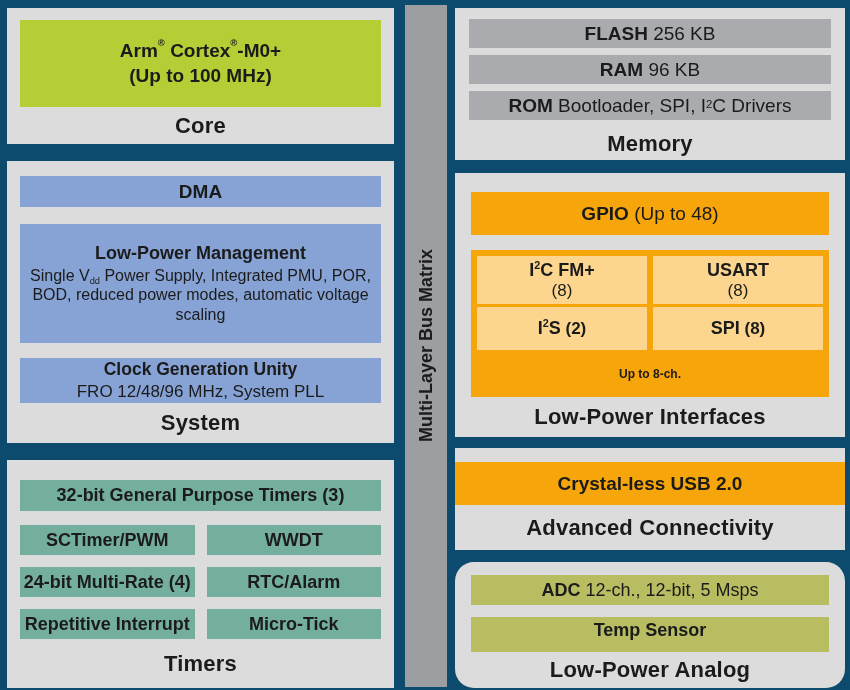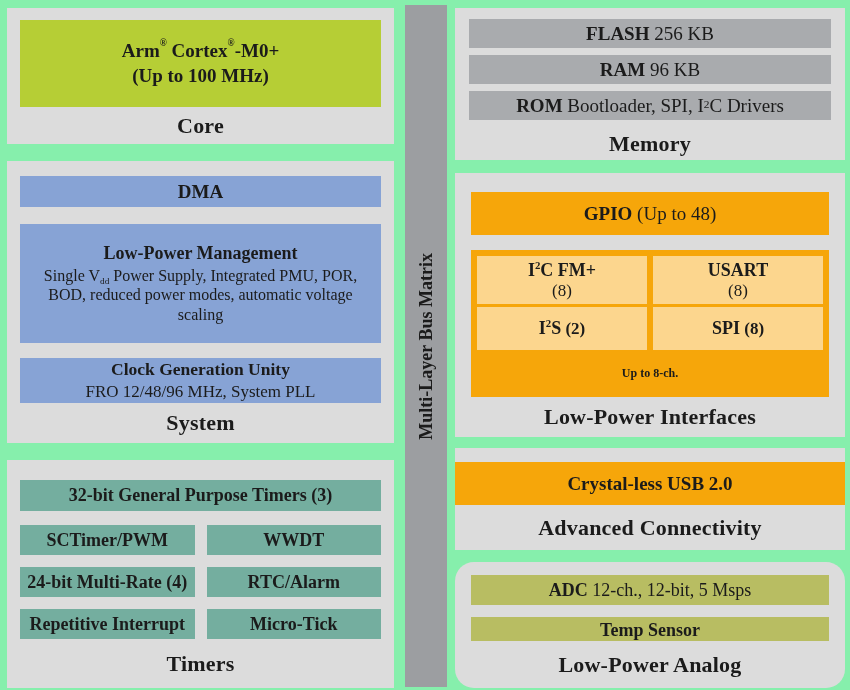--- a/index.html
+++ b/index.html
@@ -5,23 +5,22 @@
   * { margin:0; padding:0; box-sizing:border-box; }
   html,body { background:#ffffff; }
   body {
     font-family:"Liberation Sans", sans-serif;
     color:#1b1b1b;
     -webkit-font-smoothing:antialiased;
   }
   #stage {
     position:relative;
     width:850px; height:690px;
-    background:#86efac;
+    background:#0c4a6e;
     overflow:hidden;
-    font-family:Liberation Serif, serif;
   }
   .panel { position:absolute; background:#dcdcdc; display:flex; flex-direction:column; }
   .col-left  { left:7px;   width:387px; }
   .col-right { left:455px; width:390px; }
 
   .section-label {
     flex:1; display:flex; align-items:center; justify-content:center;
     font-weight:bold; font-size:22px; letter-spacing:0.2px;
   }
   .b { font-weight:bold; }
@@ -91,21 +90,21 @@
   .if-cell .name { font-size:18px; font-weight:bold; }
   .if-cell .count { font-size:17px; }
   .if-footer { flex:1; display:flex; align-items:center; justify-content:center; font-size:12px; font-weight:bold; }
 
   #panel-connectivity { top:448px; height:102px; padding:14px 0 0; }
   .usb-bar { height:43px; line-height:43px; text-align:center; font-size:19px; font-weight:bold; }
 
   #panel-analog { top:562px; height:126px; padding:13px 16px 0;border-radius:19px; }
   .olive { background:#b8bd62; }
   .adc-bar { height:30px; line-height:30px; text-align:center; font-size:18px; margin-bottom:12px; }
-  .temp-bar { height:24px; line-height:27px; text-align:center; font-size:18px; font-weight:bold; }
+  .temp-bar { height:35px; line-height:27px; text-align:center; font-size:18px; font-weight:bold; }
 </style>
 </head>
 <body>
 
 <div id="stage">
 
   <div id="panel-core" class="panel col-left">
     <div class="core-chip">
       <div><span>Arm</span><sup class="tm">®</sup><span> Cortex</span><sup class="tm">®</sup><span>-M0+</span></div>
       <div>(Up to 100 MHz)</div>

